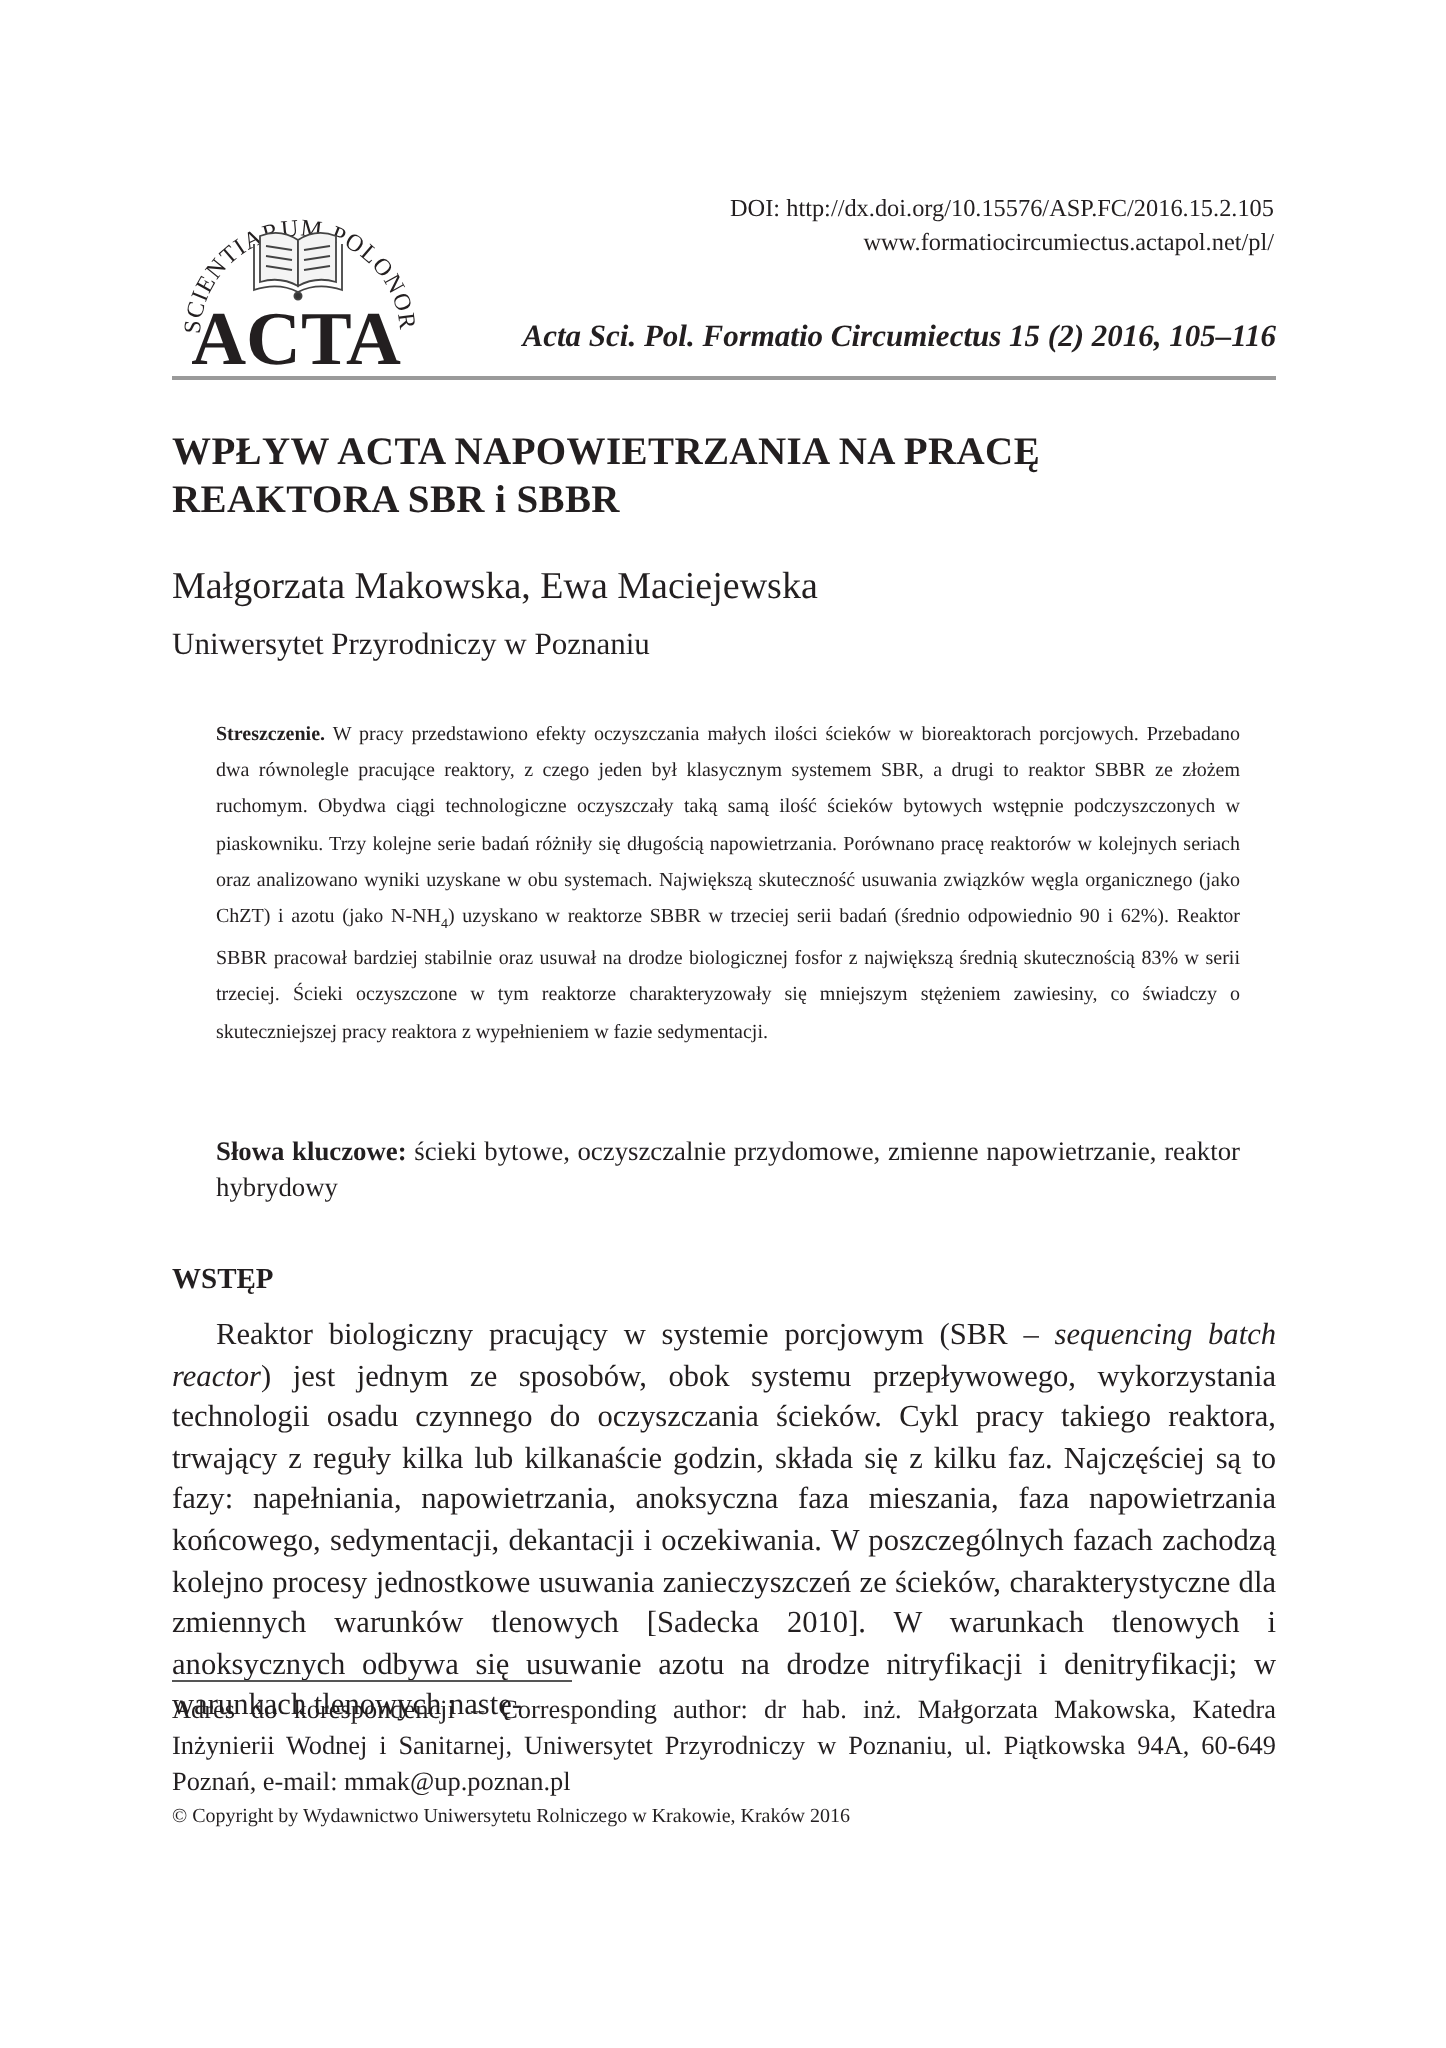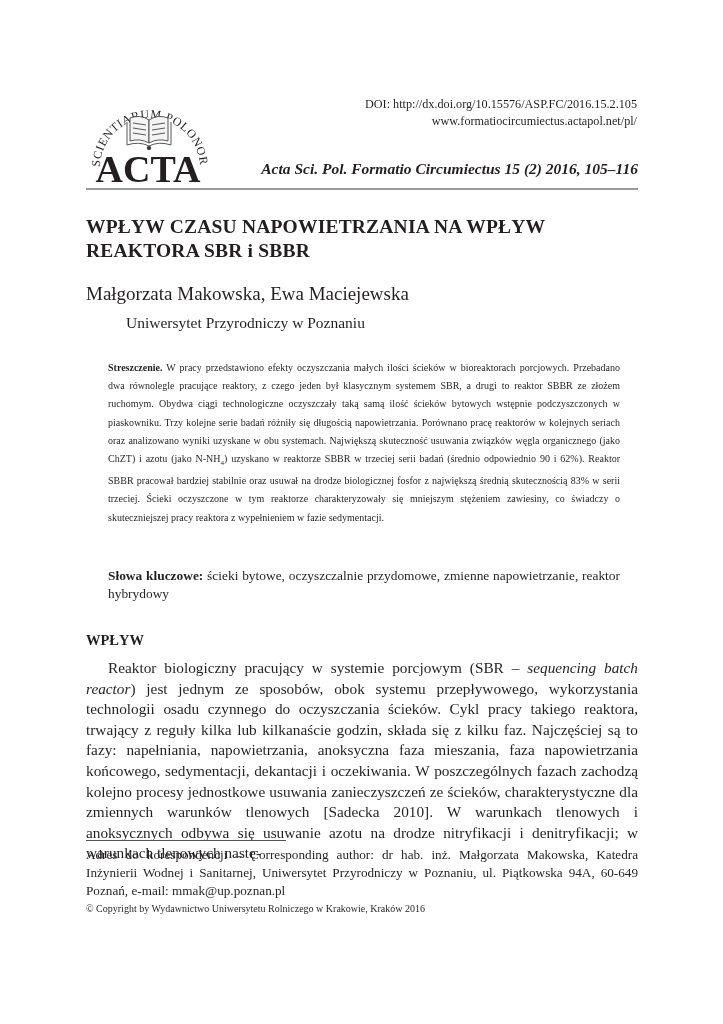--- a/index.html
+++ b/index.html
@@ -17,21 +17,21 @@
   .meta { right: 86px; top: 96px; text-align: right; font-size: 12.2px; line-height: 17px; }
   .journal-line {
     left: 226px; top: 160px; width: 412px; text-align: right;
     font-style: italic; font-weight: bold; font-size: 15.5px; white-space: nowrap;
   }
   .header-rule { left: 86px; top: 188px; width: 552px; height: 2px; background: #9a9a9a; }
 
   
   .title { left: 86px; top: 215px; width: 552px; font-weight: bold; font-size: 19.5px; line-height: 24px; letter-spacing: 0.2px; }
   .authors { left: 86px; top: 283px; font-size: 19px; white-space: nowrap; }
-  .affil { left: 86px; top: 314px; font-size: 15.5px; white-space: nowrap; margin-left: 40px; }
+  .affil { left: 86px; top: 314px; font-size: 15.5px; white-space: nowrap; }
 
   
   .abstract { left: 108px; top: 359px; width: 512px; font-size: 10px; line-height: 18.2px; text-align: justify; }
   .keywords { left: 108px; top: 567px; width: 512px; font-size: 13.4px; line-height: 18.2px; text-align: justify; }
   .lbl { font-weight: bold; }
 
   
   .section { left: 86px; top: 632px; font-weight: bold; font-size: 14.5px; }
   .body-text { left: 86px; top: 658px; width: 552px; font-size: 15.3px; line-height: 20.6px; text-align: justify; }
   .body-text p { margin: 0; text-indent: 22px; }
@@ -71,34 +71,34 @@
 </div>
 
 <div class="abs meta">
   <div>DOI: http://dx.doi.org/10.15576/ASP.FC/2016.15.2.105</div>
   <div>www.formatiocircumiectus.actapol.net/pl/</div>
 </div>
 <div class="abs journal-line">Acta Sci. Pol. Formatio Circumiectus 15 (2) 2016, 105–116</div>
 <div class="abs header-rule"></div>
 
 <div class="abs title">
-  <div>WPŁYW CZASU NAPOWIETRZANIA NA WPŁYW</div>
+  <div>WPŁYW ACTA NAPOWIETRZANIA NA PRACĘ</div>
   <div>REAKTORA SBR i SBBR</div>
 </div>
 <div class="abs authors">Małgorzata Makowska, Ewa Maciejewska</div>
 <div class="abs affil">Uniwersytet Przyrodniczy w Poznaniu</div>
 
 <div class="abs abstract">
   <span class="lbl">Streszczenie.</span><span> W pracy przedstawiono efekty oczyszczania małych ilości ścieków w bioreaktorach porcjowych. Przebadano dwa równolegle pracujące reaktory, z czego jeden był klasycznym systemem SBR, a drugi to reaktor SBBR ze złożem ruchomym. Obydwa ciągi technologiczne oczyszczały taką samą ilość ścieków bytowych wstępnie podczyszczonych w piaskowniku. Trzy kolejne serie badań różniły się długością napowietrzania. Porównano pracę reaktorów w kolejnych seriach oraz analizowano wyniki uzyskane w obu systemach. Największą skuteczność usuwania związków węgla organicznego (jako ChZT) i azotu (jako N-NH</span><sub>4</sub><span>) uzyskano w reaktorze SBBR w trzeciej serii badań (średnio odpowiednio 90 i 62%). Reaktor SBBR pracował bardziej stabilnie oraz usuwał na drodze biologicznej fosfor z największą średnią skutecznością 83% w serii trzeciej. Ścieki oczyszczone w tym reaktorze charakteryzowały się mniejszym stężeniem zawiesiny, co świadczy o skuteczniejszej pracy reaktora z wypełnieniem w fazie sedymentacji.</span>
 </div>
 
 <div class="abs keywords">
   <span class="lbl">Słowa kluczowe:</span><span> ścieki bytowe, oczyszczalnie przydomowe, zmienne napowietrzanie, reaktor hybrydowy</span>
 </div>
 
-<div class="abs section">WPŁYW</div>
+<div class="abs section">WSTĘP</div>
 <div class="abs body-text">
   <p><span>Reaktor biologiczny pracujący w systemie porcjowym (SBR – </span><span class="it">sequencing batch reactor</span><span>) jest jednym ze sposobów, obok systemu przepływowego, wykorzystania technologii osadu czynnego do oczyszczania ścieków. Cykl pracy takiego reaktora, trwający z reguły kilka lub kilkanaście godzin, składa się z kilku faz. Najczęściej są to fazy: napełniania, napowietrzania, anoksyczna faza mieszania, faza napowietrzania końcowego, sedymentacji, dekantacji i oczekiwania. W poszczególnych fazach zachodzą kolejno procesy jednostkowe usuwania zanieczyszczeń ze ścieków, charakterystyczne dla zmiennych warunków tlenowych [Sadecka 2010]. W warunkach tlenowych i anoksycznych odbywa się usuwanie azotu na drodze nitryfikacji i denitryfikacji; w warunkach tlenowych nastę-</span></p>
 </div>
 
 <div class="abs foot-rule"></div>
 <div class="abs footnote">Adres do korespondencji – Corresponding author: dr hab. inż. Małgorzata Makowska, Katedra Inżynierii Wodnej i Sanitarnej, Uniwersytet Przyrodniczy w Poznaniu, ul. Piątkowska 94A, 60-649 Poznań, e-mail: mmak@up.poznan.pl</div>
 <div class="abs copyright">© Copyright by Wydawnictwo Uniwersytetu Rolniczego w Krakowie, Kraków 2016</div>
 
 </body></html>

